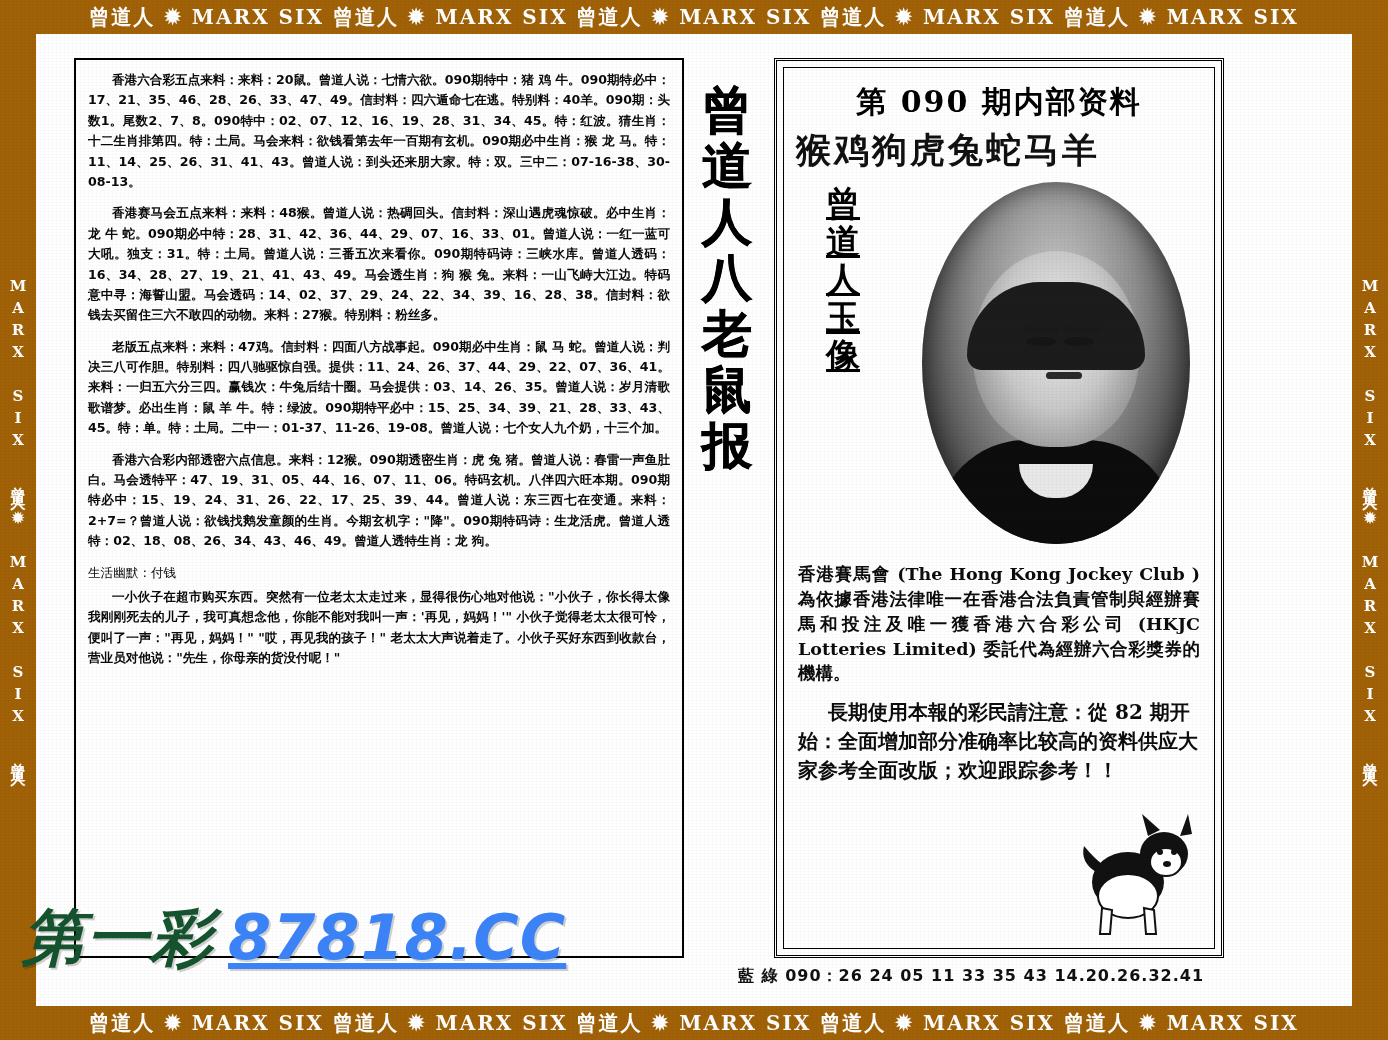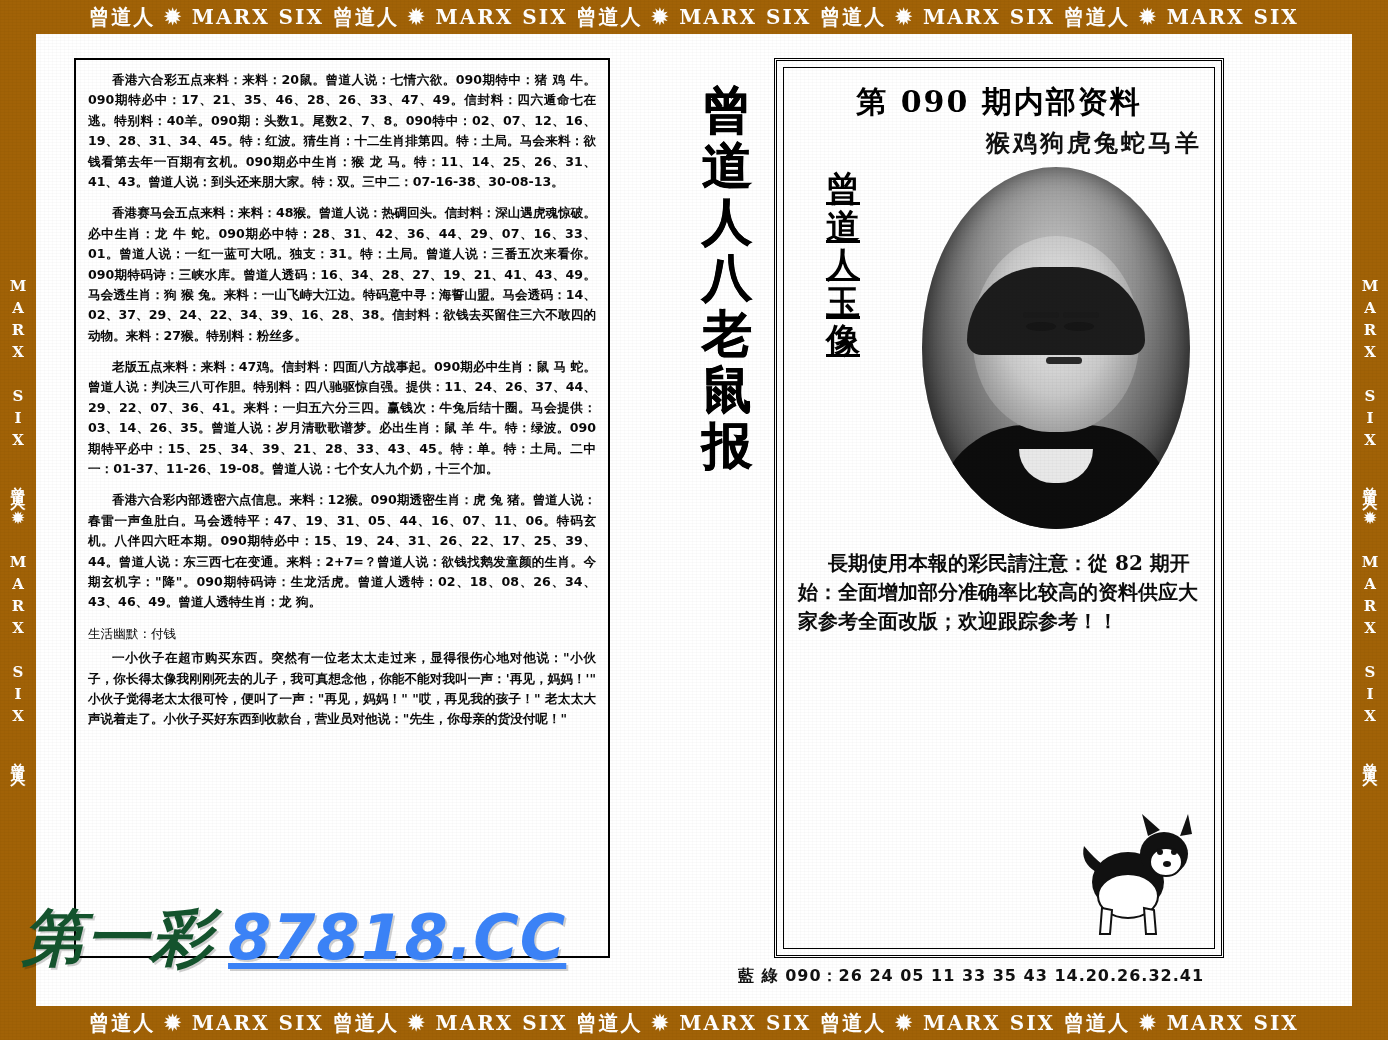--- a/index.html
+++ b/index.html
@@ -76,21 +76,21 @@
     width: 1312px;
     height: 968px;
     background: #fff;
   }
 
   
   .left-col {
     position: absolute;
     left: 36px;
     top: 22px;
-    width: 536px;
+    width: 610px;
     height: 900px;
     border: 2px solid #000;
     padding: 10px 12px;
     box-sizing: border-box;
     background: #fff;
   }
   .para {
     font-family: "DejaVu Sans", sans-serif;
     font-size: 12.6px;
     line-height: 1.62;
@@ -150,24 +150,24 @@
   .issue-line {
     text-align: center;
     font-family: "DejaVu Serif", serif;
     font-weight: bold;
     font-size: 30px;
     letter-spacing: 2px;
     color: #000;
     margin: 4px 0 2px 0;
   }
   .zodiac-line {
-    text-align: right;
-    font-family: "DejaVu Serif", serif;
-    font-weight: bold;
-    font-size: 24px;
+    text-align: left;
+    font-family: "DejaVu Serif", serif;
+    font-weight: bold;
+    font-size: 35px;
     letter-spacing: 3px;
     color: #111;
     margin: 4px 0 6px 0;
   }
   .portrait-wrap {
     position: relative;
     width: 100%;
     height: 372px;
   }
   .portrait-title {
@@ -378,20 +378,21 @@
               <div class="hair"></div>
               <div class="brow l"></div>
               <div class="brow r"></div>
               <div class="eye l"></div>
               <div class="eye r"></div>
               <div class="mouth"></div>
             </div>
           </div>
         </div>
 
+        <div class="jockey-text">香港賽馬會 (The Hong Kong Jockey Club ) 為依據香港法律唯一在香港合法負責管制與經辦賽馬和投注及唯一獲香港六合彩公司 (HKJC Lotteries Limited) 委託代為經辦六合彩獎券的機構。</div>
         <div class="notice-text">長期使用本報的彩民請注意：從 82 期开始：全面增加部分准确率比较高的资料供应大家参考全面改版；欢迎跟踪参考！！</div>
 
         <svg class="dog" viewBox="0 0 150 130">
           <ellipse cx="72" cy="72" rx="36" ry="30" fill="#111"></ellipse>
           <ellipse cx="72" cy="86" rx="30" ry="22" fill="#fff" stroke="#111" stroke-width="2"></ellipse>
           <path d="M46 98 L44 124 L54 124 L56 100 Z" fill="#fff" stroke="#111" stroke-width="2"></path>
           <path d="M88 98 L90 124 L100 124 L98 100 Z" fill="#fff" stroke="#111" stroke-width="2"></path>
           <ellipse cx="108" cy="44" rx="24" ry="22" fill="#111"></ellipse>
           <ellipse cx="110" cy="52" rx="16" ry="14" fill="#fff" stroke="#111" stroke-width="2"></ellipse>
           <path d="M92 26 L86 4 L104 20 Z" fill="#111"></path>

